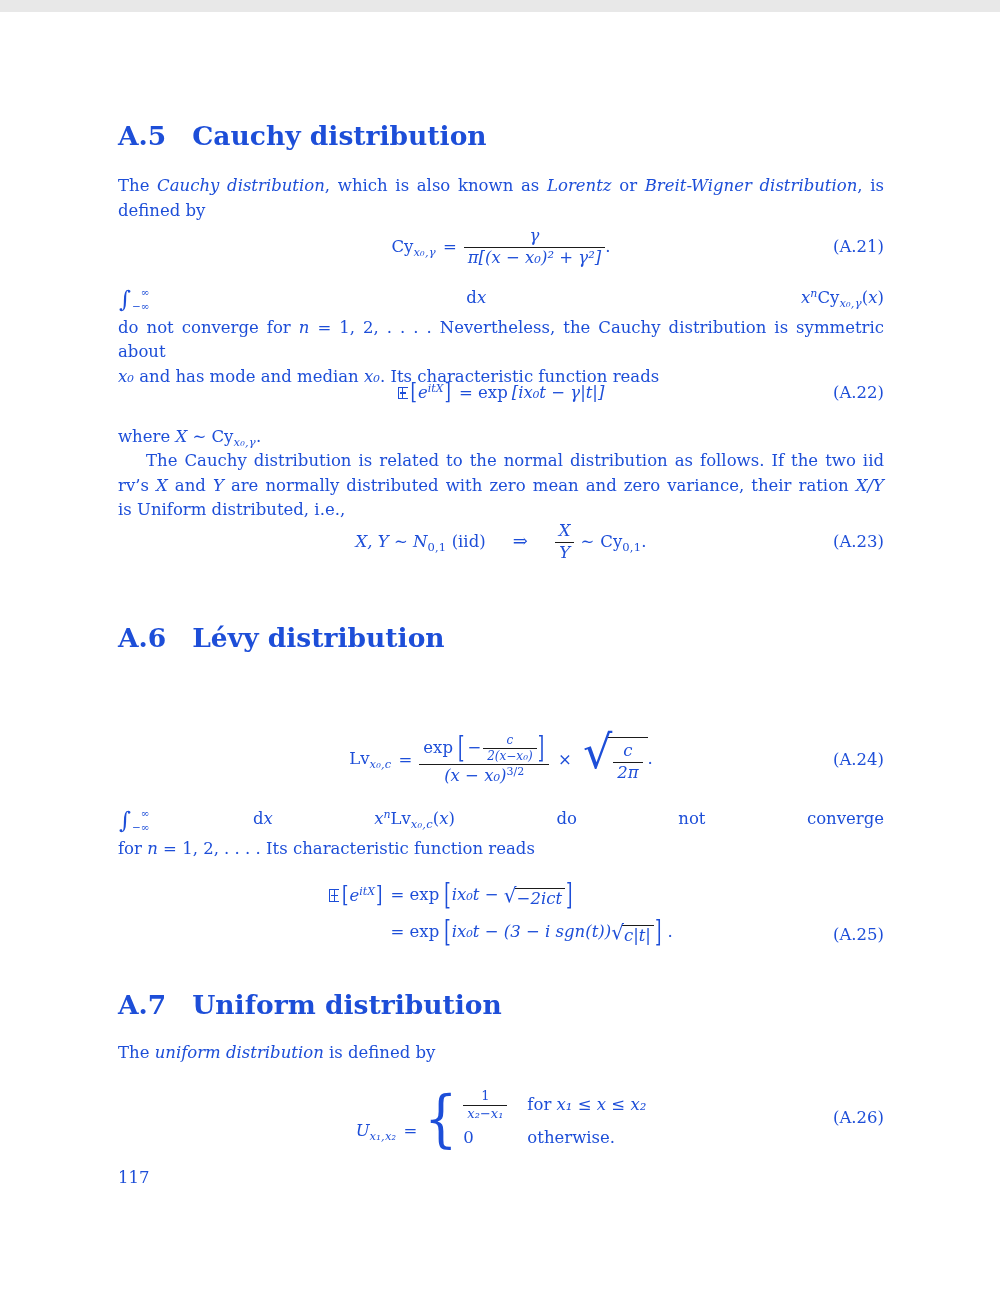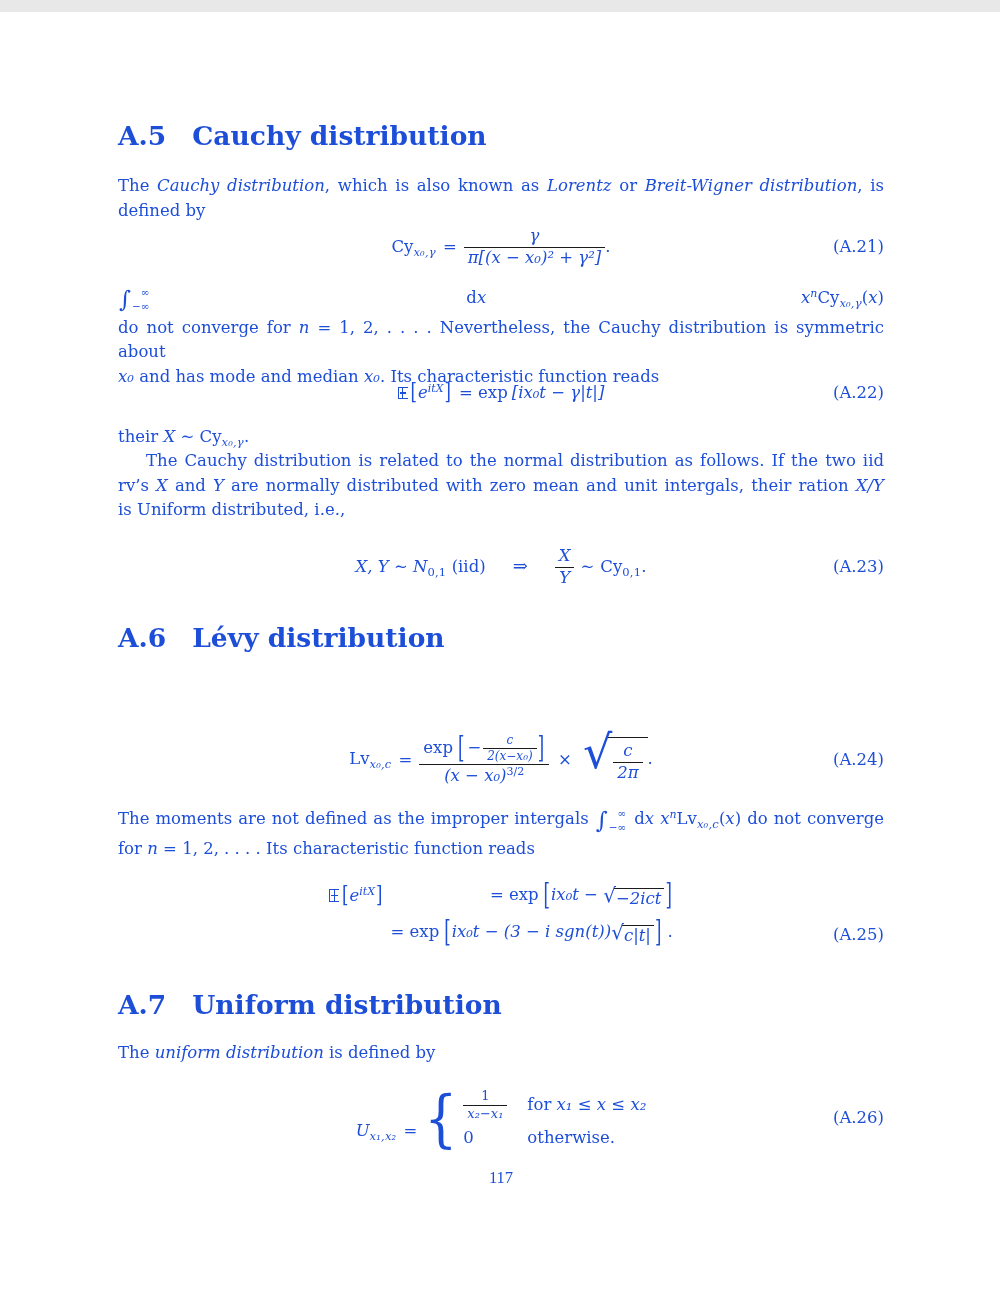--- a/index.html
+++ b/index.html
@@ -47,27 +47,27 @@
   .sqb .rad { font-size:46px; line-height:36px; transform:translateY(-3px); }
   .sqb .rc  { border-top:1.4px solid #1b1b1b; margin-left:-4px; padding:3px 5px 0 5px; }
   
   .dsE { display:inline-block; position:relative; width:10px; height:12.5px; vertical-align:-1px; margin:0 2px 0 0; }
   .dsE::before { content:""; position:absolute; left:0; top:0; bottom:0; width:3.4px;
                  border-left:1.3px solid currentColor; border-right:1.3px solid currentColor; }
   .dsE::after  { content:""; position:absolute; left:0; top:0; width:100%; height:100%; box-sizing:border-box;
                  border-top:1.5px solid currentColor; border-bottom:1.5px solid currentColor; }
   .dsE .m { position:absolute; left:2px; top:5.6px; width:6.5px; height:1.3px; background:currentColor; }
   
-  .e25 { display:inline-grid; grid-template-columns:auto auto; row-gap:15px; align-items:center;text-align:right; }
+  .e25 { display:inline-grid; grid-template-columns:auto auto; row-gap:15px; align-items:center; }
   .e25 .lc { justify-self:end; }
   
   .cases { display:inline-flex; align-items:center; }
   .cbrace { font-size:52px; line-height:44px; transform:scaleY(1.2); display:inline-block; margin-right:6px; font-weight:400; }
   .cgrid { display:inline-grid; grid-template-columns:auto auto; column-gap:20px; row-gap:6px; justify-items:start; align-items:center; line-height:1.2; }
-  .pgno { text-align:center;font-family:Liberation Serif, serif; }
+  .pgno { text-align:left; }
 </style>
 </head>
 <body>
 
 <div class="page">
 
   <div class="blk h1" style="top:110px"><span class="hn">A.5</span><span>Cauchy distribution</span></div>
 
   <div class="blk" style="top:162px">
     <div class="ln j"><span>The </span><span class="it">Cauchy distribution</span><span>, which is also known as </span><span class="it">Lorentz</span><span> or </span><span class="it">Breit-Wigner distribution</span><span>, is</span></div>
@@ -90,47 +90,47 @@
     <div class="ln j"><span>do not converge for </span><span class="it">n</span><span> = 1, 2, . . . . Nevertheless, the Cauchy distribution is symmetric about</span></div>
     <div class="ln"><span class="it">x₀</span><span> and has mode and median </span><span class="it">x₀</span><span>. Its characteristic function reads</span></div>
   </div>
 
   <div class="eq" style="top:362px;height:38px">
     <span><span class="dsE"><span class="m"></span></span><span class="tb2">[</span><span class="it">e</span><span class="sp it">itX</span><span class="tb2">]</span><span class="rel0">= exp</span><span class="it">[ix₀t − γ|t|]</span></span>
     <span class="tag">(A.22)</span>
   </div>
 
   <div class="blk" style="top:413px">
-    <div class="ln"><span>their </span><span class="it">X</span><span> ∼ </span><span>Cy</span><span class="su it">x₀,γ</span><span>.</span></div>
+    <div class="ln"><span>where </span><span class="it">X</span><span> ∼ </span><span>Cy</span><span class="su it">x₀,γ</span><span>.</span></div>
   </div>
 
   <div class="blk" style="top:437px">
     <div class="ln j ind"><span>The Cauchy distribution is related to the normal distribution as follows. If the two iid</span></div>
-    <div class="ln j"><span>rv’s </span><span class="it">X</span><span> and </span><span class="it">Y</span><span> are normally distributed with zero mean and unit intergals, their ration </span><span class="it">X/Y</span></div>
+    <div class="ln j"><span>rv’s </span><span class="it">X</span><span> and </span><span class="it">Y</span><span> are normally distributed with zero mean and zero variance, their ration </span><span class="it">X/Y</span></div>
     <div class="ln"><span>is Uniform distributed, i.e.,</span></div>
   </div>
 
-  <div class="eq" style="top:523px;height:64px">
+  <div class="eq" style="top:498px;height:64px">
     <span><span class="it">X, Y</span><span> ∼ </span><span class="it">N</span><span class="su">0,1</span><span> (iid)</span><span class="arr">⇒</span><span class="fr"><span class="nu it">X</span><span class="de it">Y</span></span><span class="relm">∼</span><span>Cy</span><span class="su">0,1</span><span>.</span></span>
     <span class="tag">(A.23)</span>
   </div>
 
   <div class="blk h1" style="top:612px"><span class="hn">A.6</span><span>Lévy distribution</span></div>
 
 
   <div class="eq" style="top:706px;height:84px">
     <span><span>Lv</span><span class="su it">x₀,c</span><span class="rel">=</span><span class="fr"><span class="nu"><span class="ex">exp</span><span class="tbr">[</span><span class="mns">−</span><span class="fr frs"><span class="nu it">c</span><span class="de it">2(x−x₀)</span></span><span class="tbr">]</span></span><span class="de"><span class="it">(x − x₀)</span><span class="sp">3/2</span></span></span><span class="times">×</span><span class="sqb">
           <span class="rad">√</span>
           <span class="rc"><span class="fr"><span class="nu it">c</span><span class="de it">2π</span></span></span>
         </span><span>.</span></span>
     <span class="tag">(A.24)</span>
   </div>
 
   <div class="blk" style="top:791px">
-    <div class="ln j"><span>The moments are not defined as the improper intergals </span><span class="ig">
+    <div class="ln j"><span class="ig">
           <span class="igl">∫</span>
           <span class="igs">
             <span class="t">∞</span>
             <span class="b">−∞</span>
           </span>
         </span><span> d</span><span class="it">x x</span><span class="sp it">n</span><span>Lv</span><span class="su it">x₀,c</span><span>(</span><span class="it">x</span><span>) do not converge</span></div>
     <div class="ln"><span>for </span><span class="it">n</span><span> = 1, 2, . . . . Its characteristic function reads</span></div>
   </div>
 
   <div class="eq" style="top:858px;height:88px">

